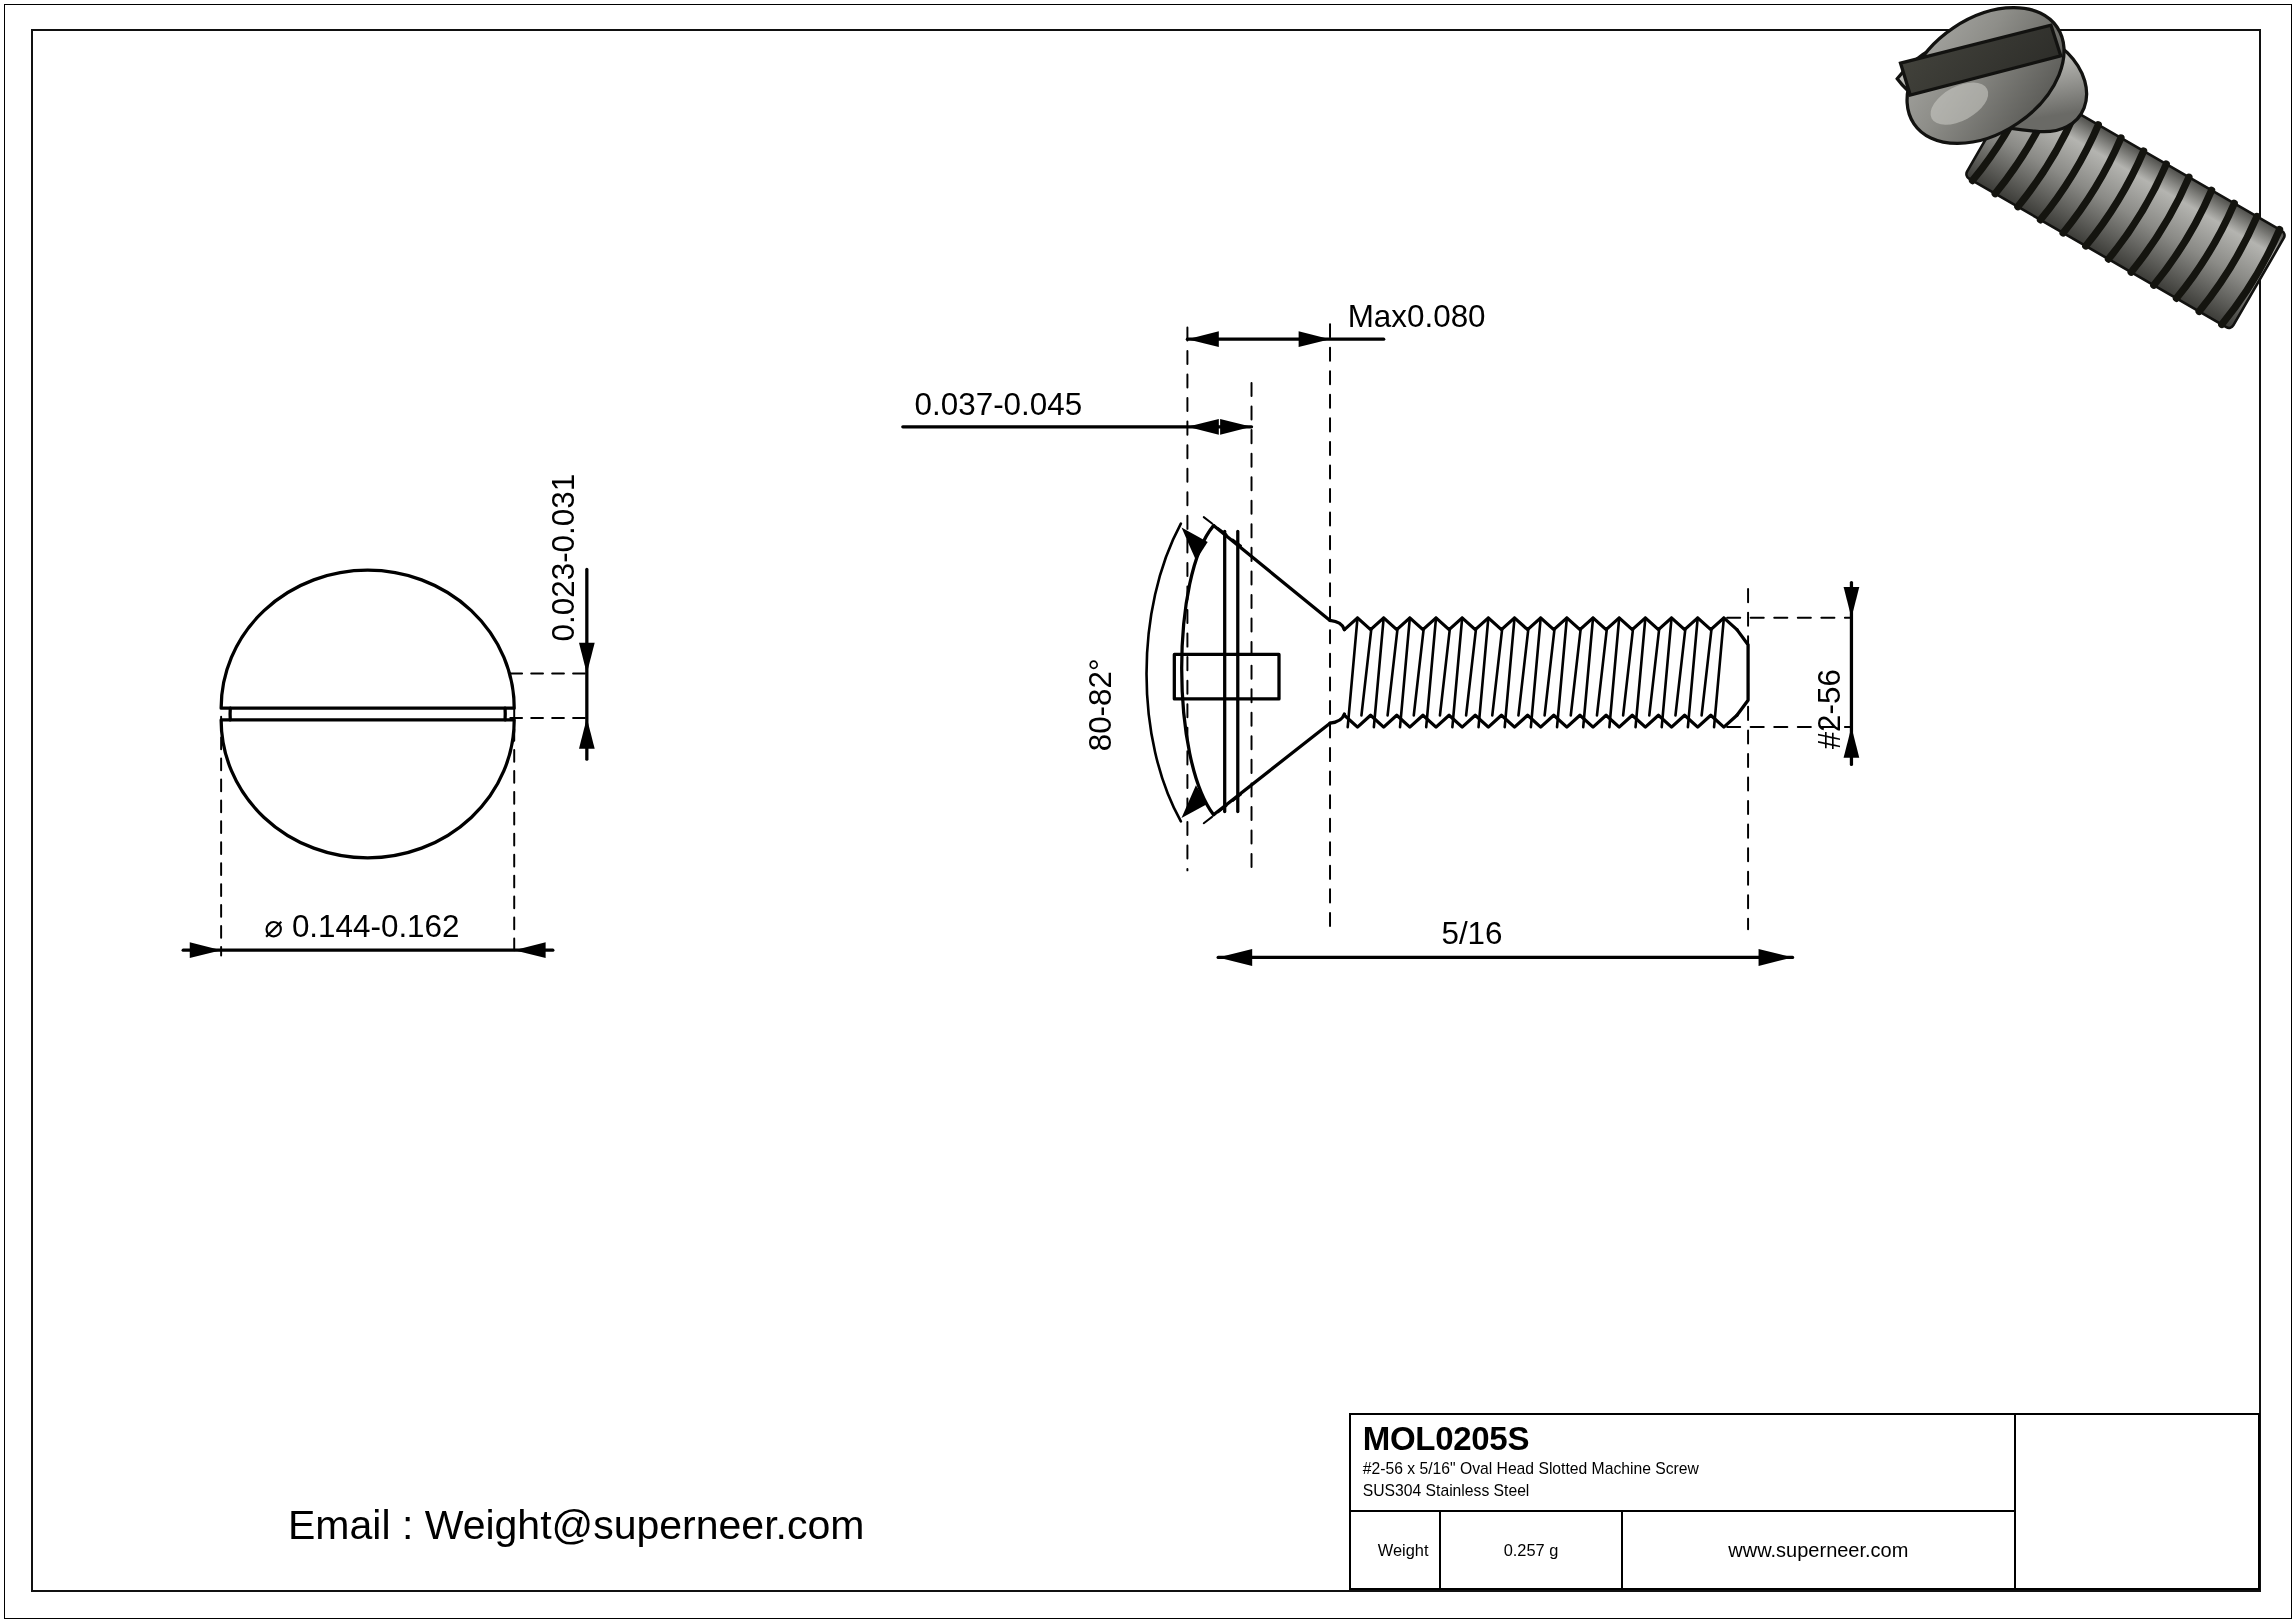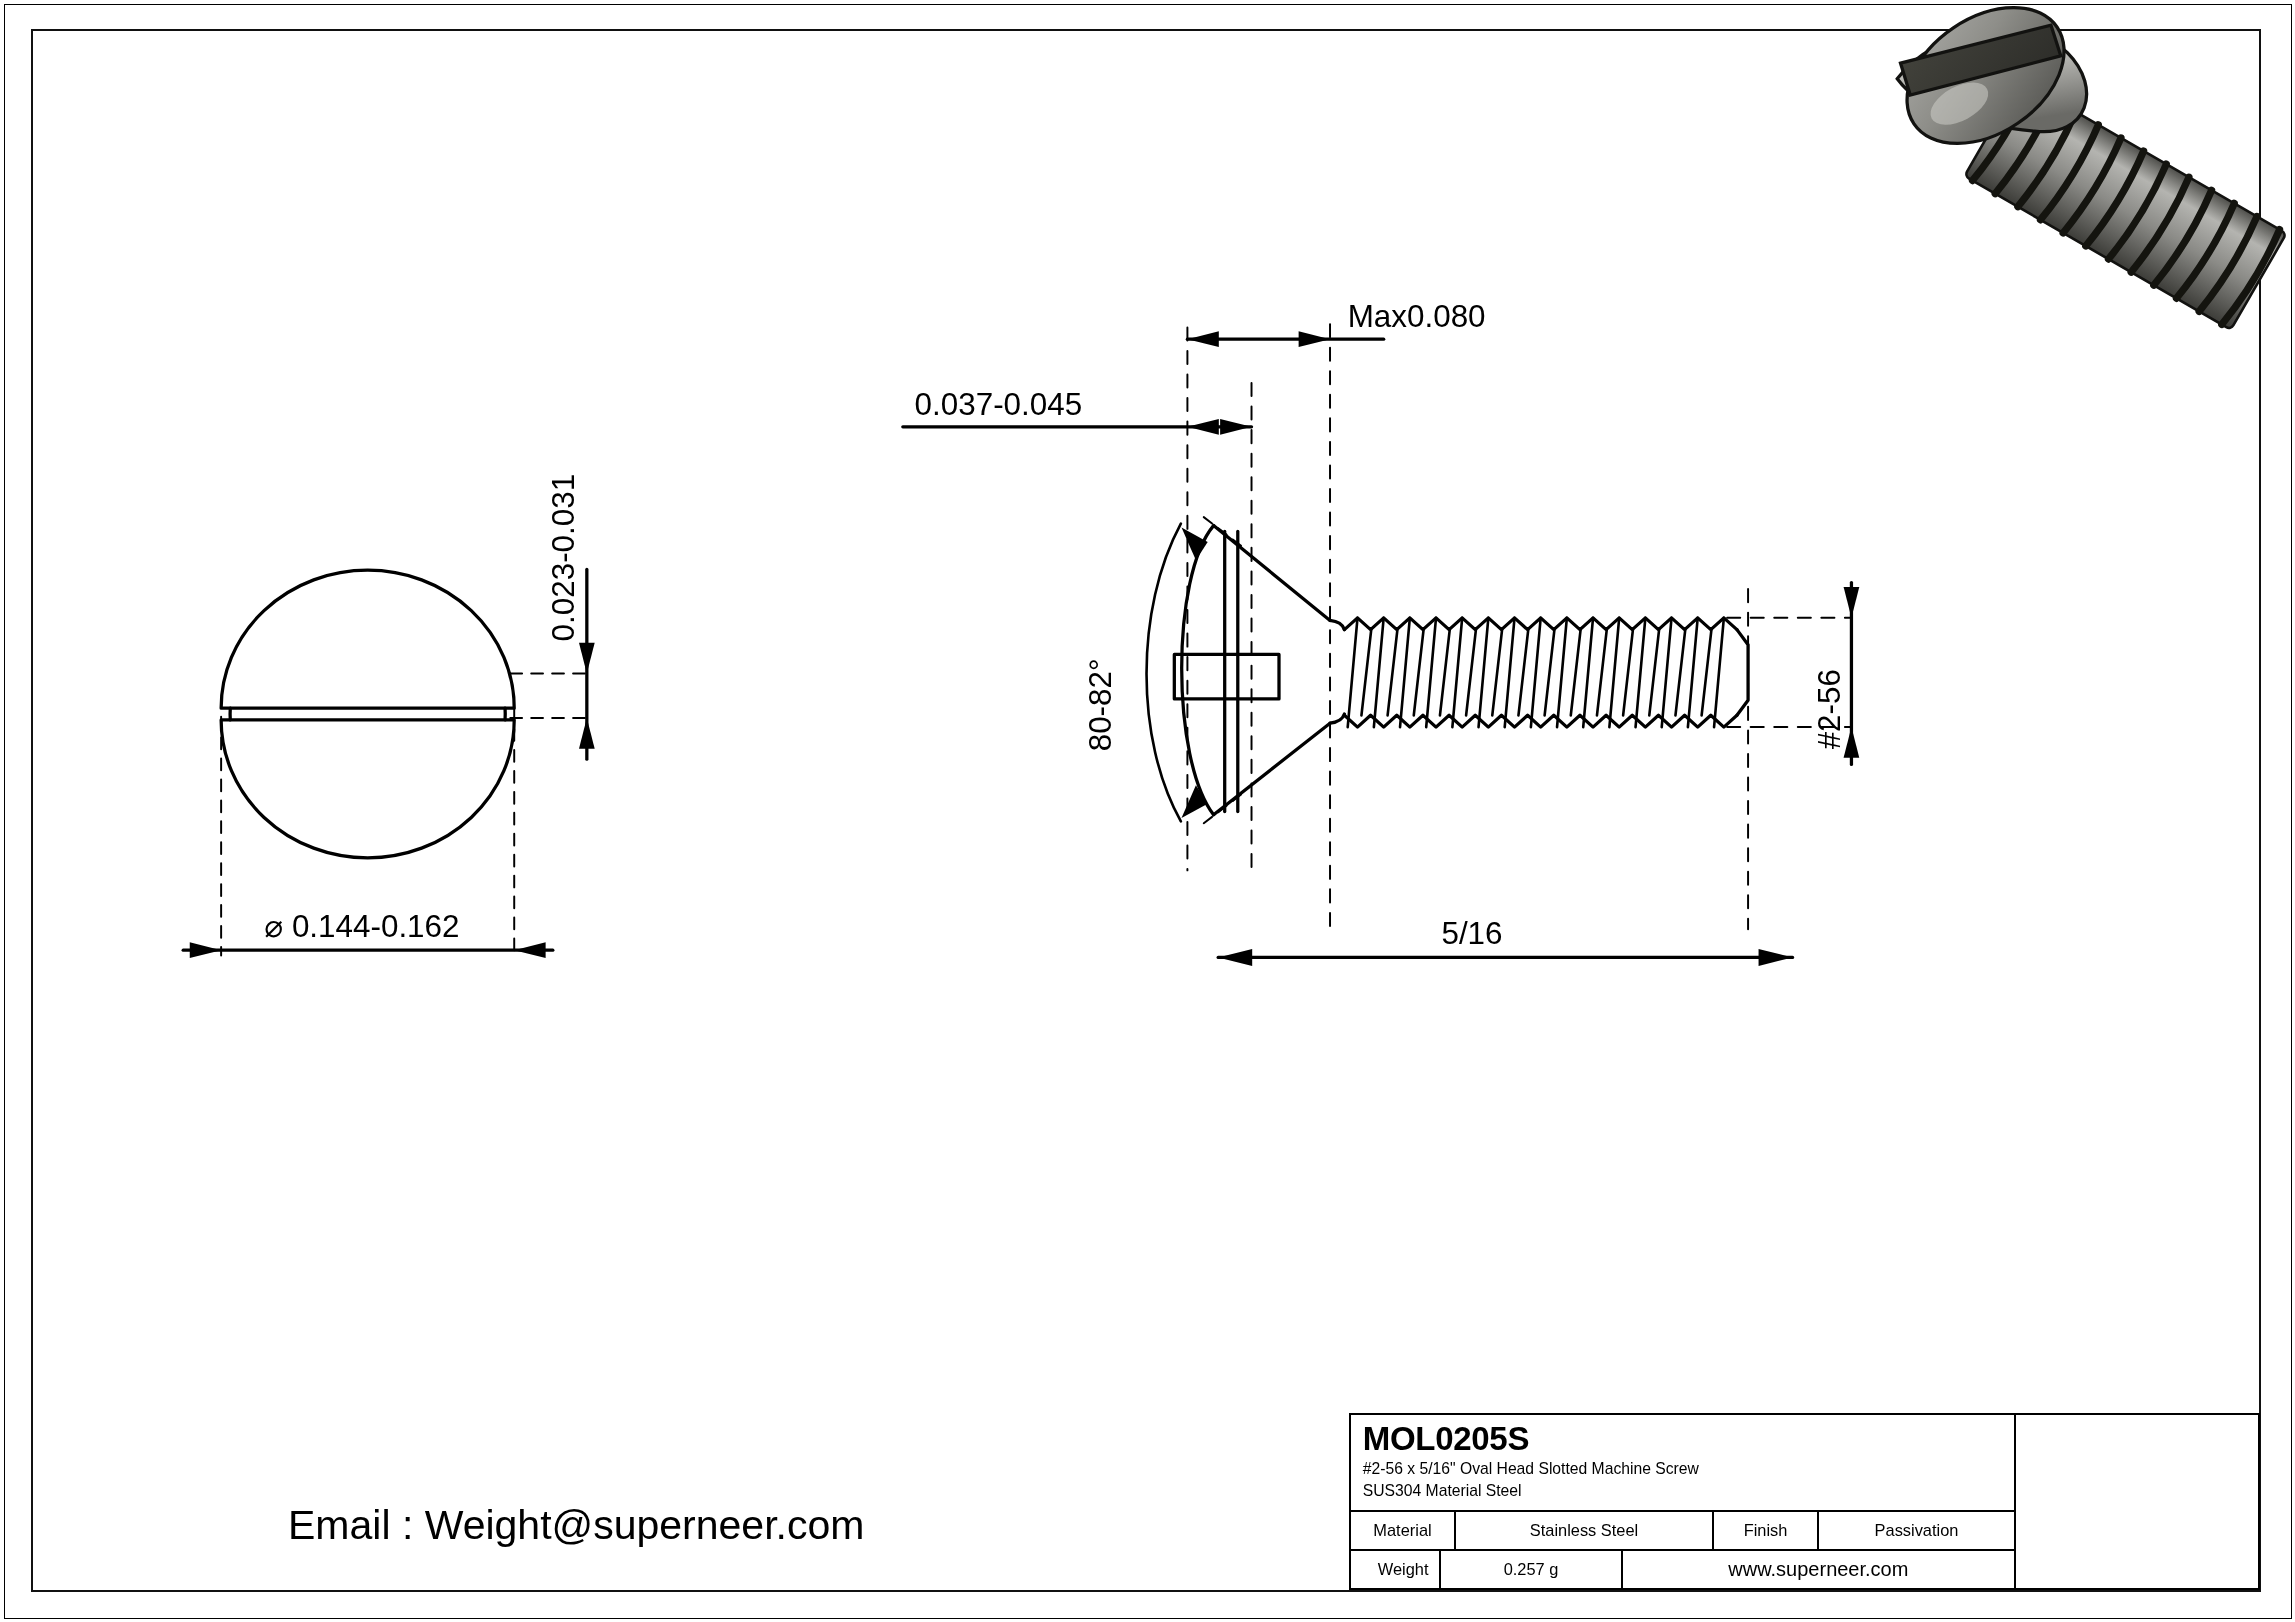--- a/index.html
+++ b/index.html
@@ -265,29 +265,23 @@
   </g>
 </svg>
 
 <div class="email">Email : Weight@superneer.com</div>
 
 <div class="tb">
   <div class="tb-left">
     <div class="tb-desc">
       <span class="pn">MOL0205S</span>
       <span class="dl">#2-56 x 5/16" Oval Head Slotted Machine Screw</span>
-      <span class="dl">SUS304 Material Steel</span>
+      <span class="dl">SUS304 Stainless Steel</span>
     </div>
     <div class="tb-rows">
-      <div class="tb-row">
-        <div class="cell c-lab">Material</div>
-        <div class="cell c-val">Stainless Steel</div>
-        <div class="cell c-fin">Finish</div>
-        <div class="cell c-pas last">Passivation</div>
-      </div>
       <div class="tb-row">
         <div class="cell c-lab">Weight</div>
         <div class="cell c-val">0.257 g</div>
         <div class="cell c-web last">www.superneer.com</div>
       </div>
     </div>
   </div>
 </div>
 
 

